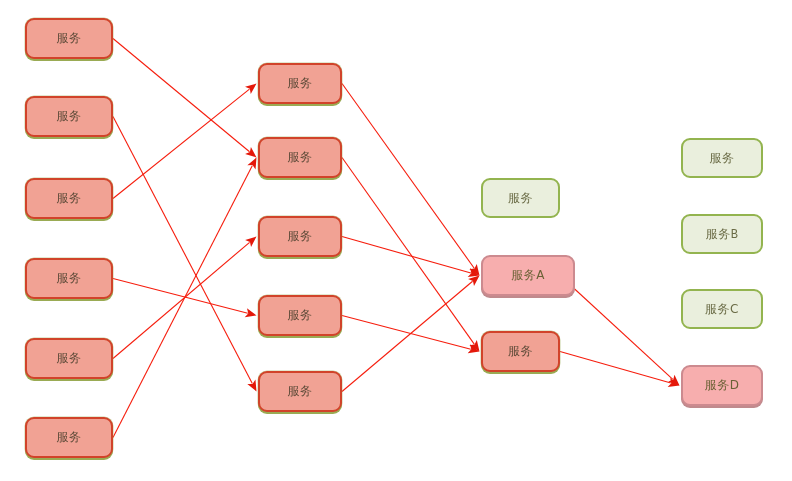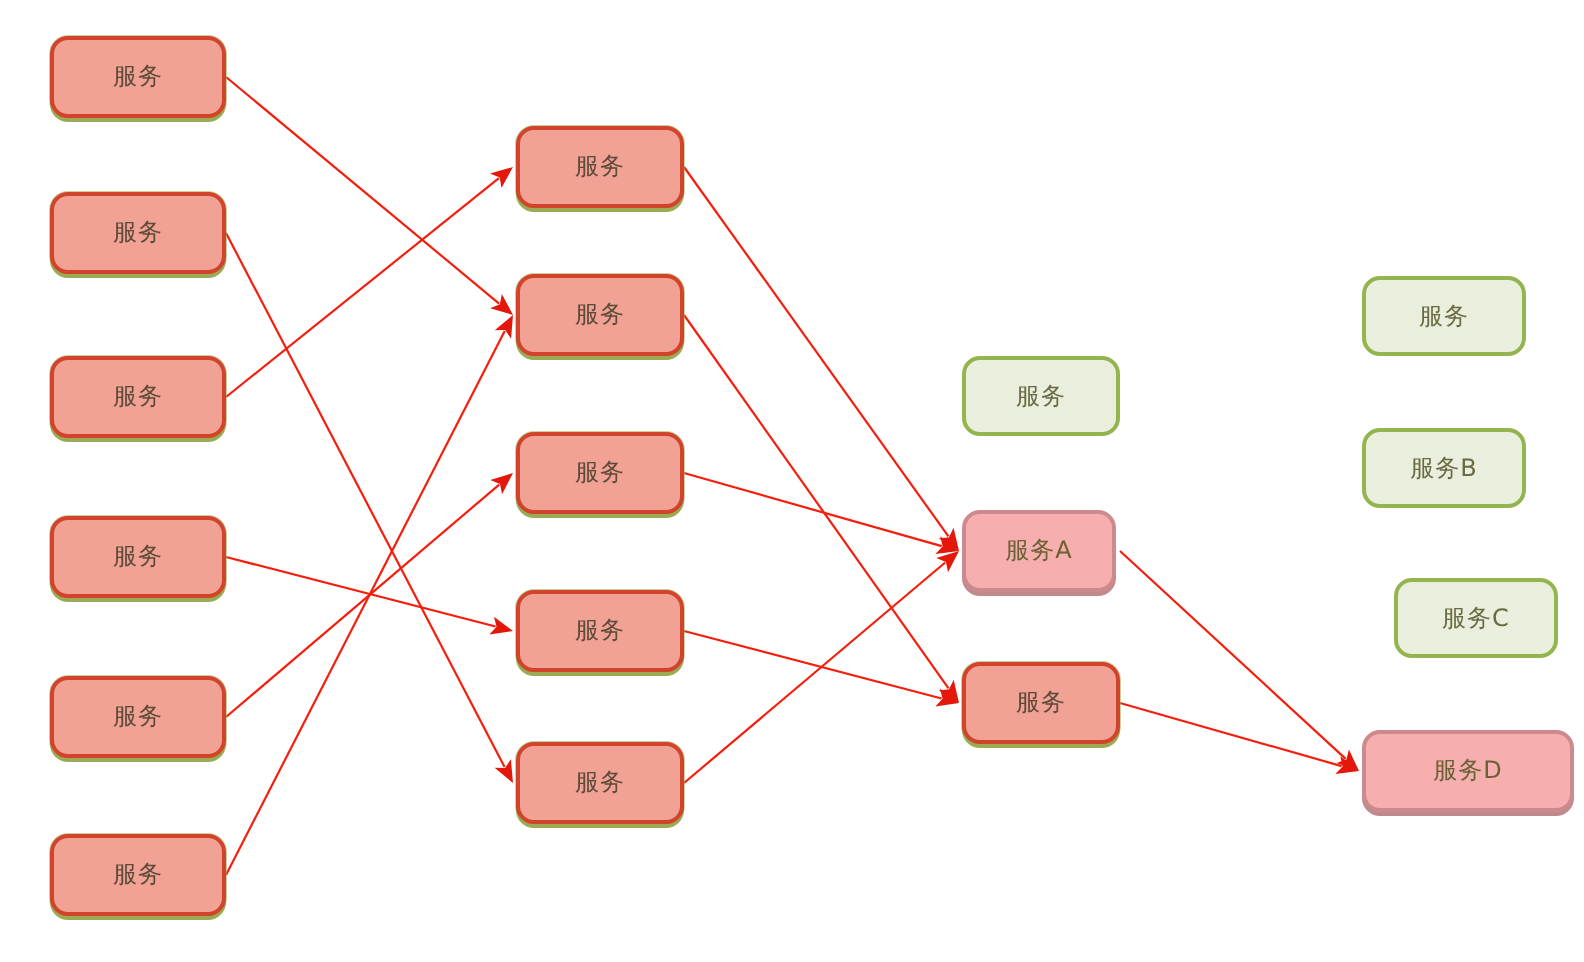--- a/index.html
+++ b/index.html
@@ -145,32 +145,32 @@
       </div>
       <div class="node red" style="left: 258px; top: 295px; width: 84px; height: 41px;">
         <span>服务</span>
       </div>
       <div class="node red" style="left: 258px; top: 371px; width: 84px; height: 41px;">
         <span>服务</span>
       </div>
       <div class="node green" style="left: 481px; top: 178px; width: 79px; height: 40px;">
         <span>服务</span>
       </div>
-      <div class="node pink" style="left: 481px; top: 255px; width: 77px; height: 41px;">
+      <div class="node pink" style="left: 481px; top: 255px; width: 94px; height: 41px;">
         <span>服务A</span>
       </div>
       <div class="node red" style="left: 481px; top: 331px; width: 79px; height: 41px;">
         <span>服务</span>
       </div>
       <div class="node green" style="left: 681px; top: 138px; width: 82px; height: 40px;">
         <span>服务</span>
       </div>
-      <div class="node green" style="left: 681px; top: 214px; width: 82px; height: 40px;">
+      <div class="node green" style="left: 681px; top: 214px; width: 82px; height: 40px; font-family: Liberation Mono, monospace;">
         <span>服务B</span>
       </div>
-      <div class="node green" style="left: 681px; top: 289px; width: 82px; height: 40px; margin-left: 16px;">
+      <div class="node green" style="left: 681px; top: 289px; width: 82px; height: 40px;">
         <span>服务C</span>
       </div>
-      <div class="node pink" style="left: 681px; top: 365px; width: 106px; height: 41px;">
+      <div class="node pink" style="left: 681px; top: 365px; width: 82px; height: 41px;">
         <span>服务D</span>
       </div>
     </div>
 </div>
 
 </body></html>

